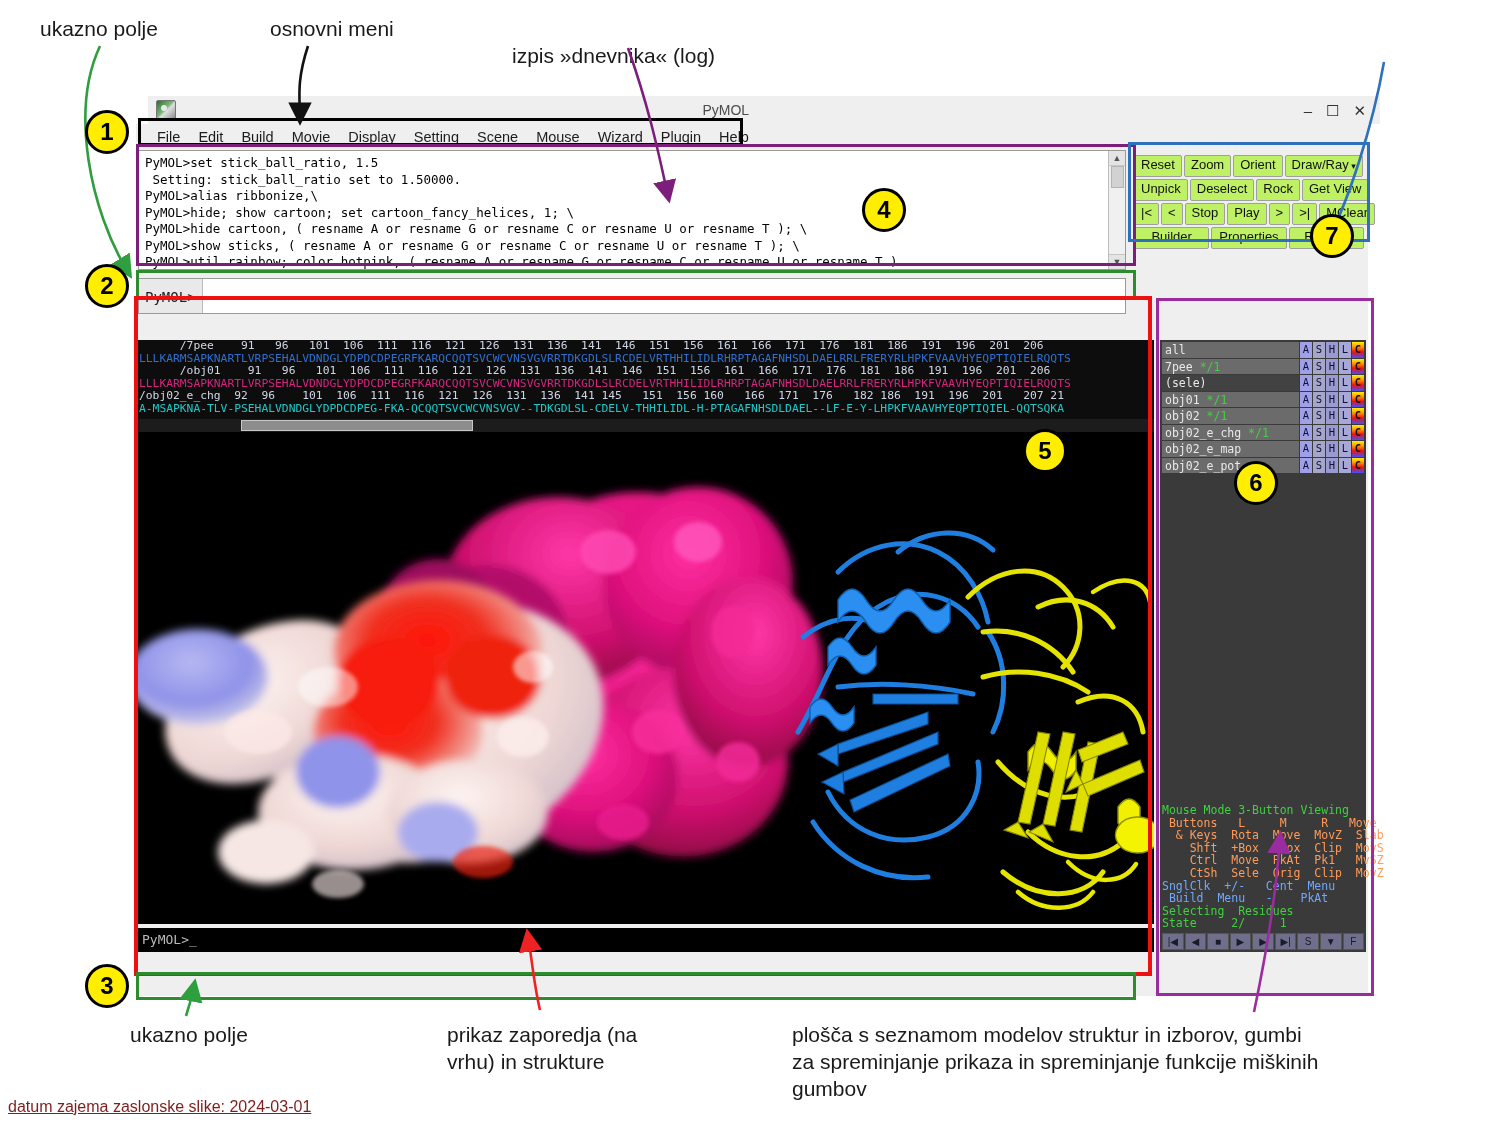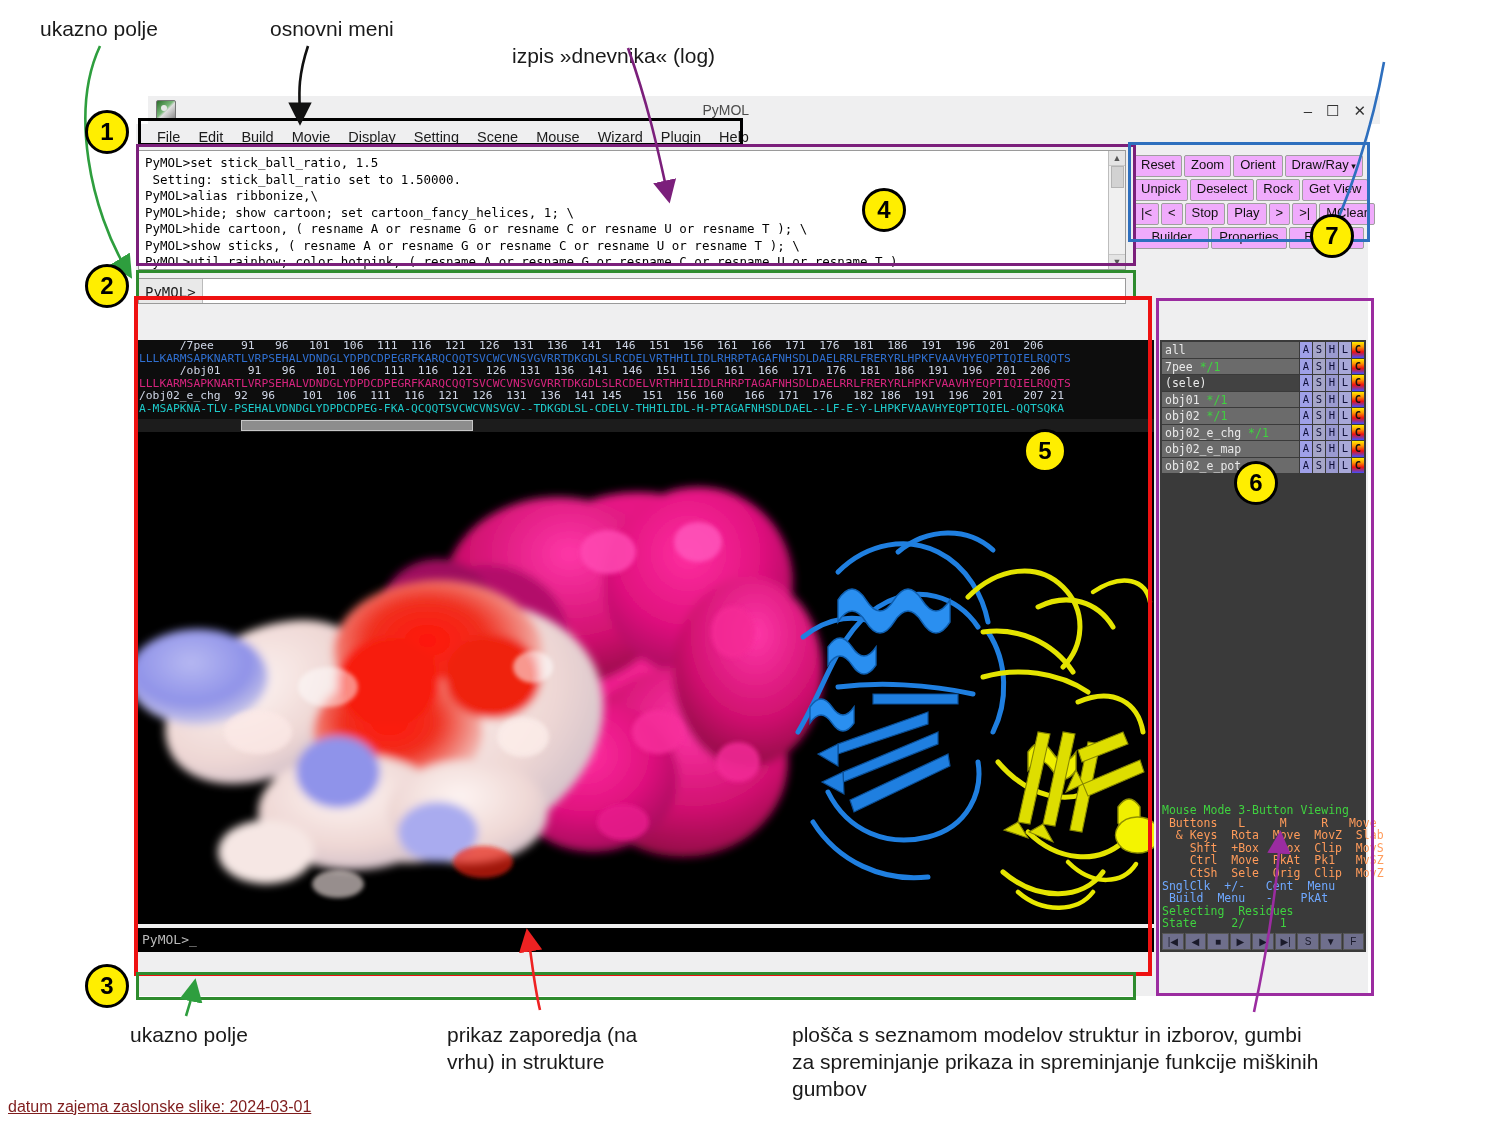--- a/index.html
+++ b/index.html
@@ -106,42 +106,42 @@
     display:flex; flex-direction:column; justify-content:space-between;
     align-items:center;
   }
   .vscroll .arr { font-size:9px; color:#555; height:15px; display:flex;align-items:center;justify-content:center;width:100%;background:#e4e4e4;border-bottom:1px solid #c8c8c8;}
   .vscroll .arr.bot{border-bottom:none;border-top:1px solid #c8c8c8;}
   .vscroll .thumb { flex:1; width:13px; background:#d2d2d2; border:1px solid #b4b4b4; margin:0; align-self:center;}
   .vscroll .track-space{height:66px;}
 
   
   .cmd-top {
-    position:absolute; left:2px; top:128px; width:988px; height:26px;
+    position:absolute; left:2px; top:128px; width:988px; height:36px;
     display:flex; align-items:stretch;
     border:1px solid #9a9a9a; background:#fff;
   }
   .cmd-top .prompt {
     background:#e9e9e9; padding:2px 6px 0 6px;
     font-family:"DejaVu Sans Mono", monospace; font-size:14px; color:#1d1d1d;
     display:flex;align-items:center; border-right:1px solid #bbb;
   }
   .cmd-top .field { flex:1; background:#fff; }
 
   
   .btn-block {
     position:absolute; left:996px; top:2px; width:234px; height:94px;
     background:#efeff0;
     padding:3px 2px;
   }
   .btn-row { display:flex; gap:2px; margin-bottom:2px; }
   .pbtn {
     font-family:"Liberation Sans", sans-serif;
     font-size:13px; color:#111;
-    background:#f0abfc;
+    background:#bef264;
     border:1px solid #9f9f9f;
     border-radius:2px;
     padding:1px 6px 2px 6px;
     white-space:nowrap;
     cursor:default;
     line-height:1.3;
   }
   .pbtn.wide { flex:1; text-align:center; }
   .pbtn.caret::after { content:" ▾"; font-size:9px; }
 

